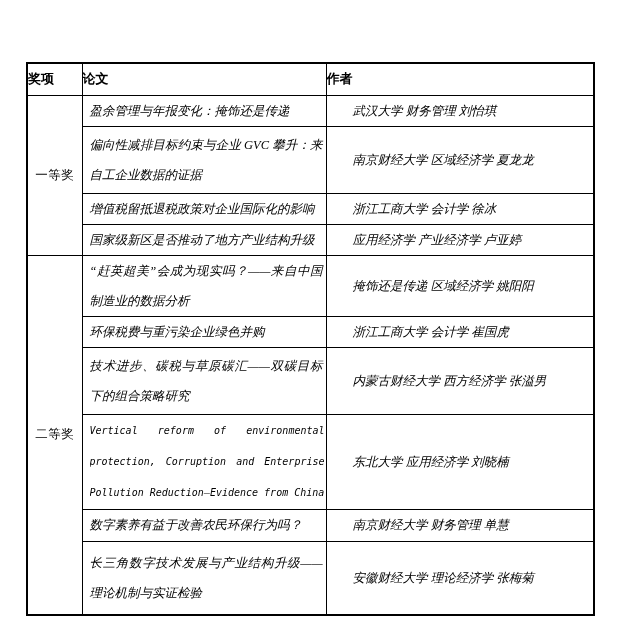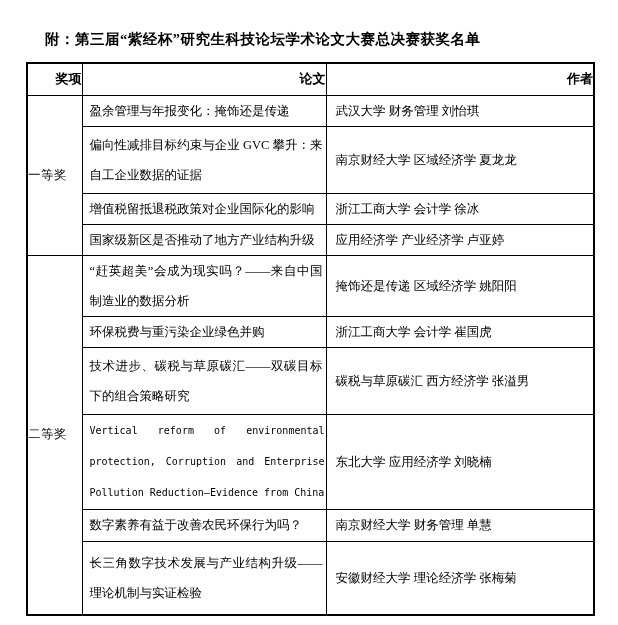--- a/index.html
+++ b/index.html
@@ -40,53 +40,54 @@
   table.awards col.c-author { width: 268px; }
   table.awards th, table.awards td {
     border: 1px solid #000000;
     box-sizing: border-box;
     vertical-align: middle;
     overflow: hidden;
   }
   table.awards th {
     font-size: 13px;
     font-weight: bold;
-    text-align: right;
+    text-align: left;
     padding: 0;
   }
   td.award {
-    text-align: left;
+    text-align: center;
     padding: 0;
     letter-spacing: 0.5px;
   }
   td.paper {
     text-align: justify;
     padding: 0 3px 0 7px;
     line-height: 30px;
+    font-style: italic;
   }
   td.author {
-    padding: 0 2px 0 9px;
+    padding: 0 2px 0 26px;
     line-height: 16px;
+    font-style: italic;
   }
   td.paper .en {
     font-family: "DejaVu Sans Mono", "Liberation Mono", monospace;
     font-size: 10px;
     line-height: 31px;
     height: 93px;
     width: 235px;
     overflow: hidden;
     text-align: justify;
   }
 </style>
 </head>
 <body>
 
 <div class="page">
 
-  <div class="doc-title">附：第三届“紫经杯”研究生科技论坛学术论文大赛总决赛获奖名单</div>
 
   <table class="awards">
     <colgroup>
       <col class="c-award">
         <col class="c-paper">
         <col class="c-author">
     </colgroup>
 
     <tbody>
         <tr style="height:32px">
@@ -122,21 +123,21 @@
       <td class="author">掩饰还是传递 区域经济学 姚阳阳</td>
     </tr>
 
     <tr style="height:30px">
       <td class="paper">环保税费与重污染企业绿色并购</td>
       <td class="author">浙江工商大学 会计学 崔国虎</td>
     </tr>
 
     <tr style="height:67px">
       <td class="paper">技术进步、碳税与草原碳汇——双碳目标下的组合策略研究</td>
-      <td class="author">碳税与草原碳汇 西方经济学 张溢男</td>
+      <td class="author">内蒙古财经大学 西方经济学 张溢男</td>
     </tr>
 
     <tr style="height:95px">
       <td class="paper">
         <div class="en">Vertical reform of environmental protection, Corruption and Enterprise Pollution Reduction—Evidence from China</div>
       </td>
       <td class="author">东北大学 应用经济学 刘晓楠</td>
     </tr>
 
     <tr style="height:32px">

